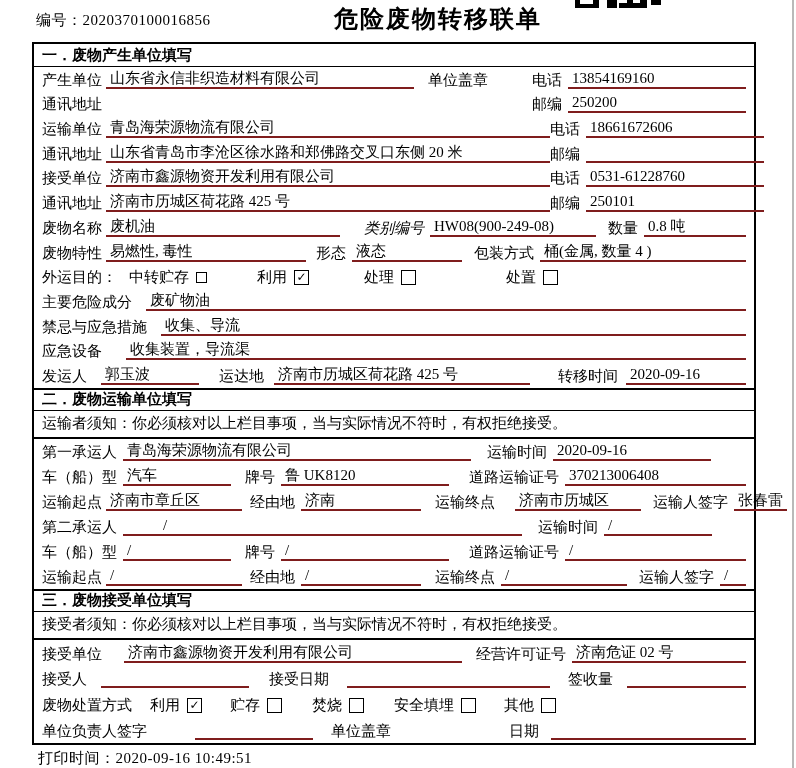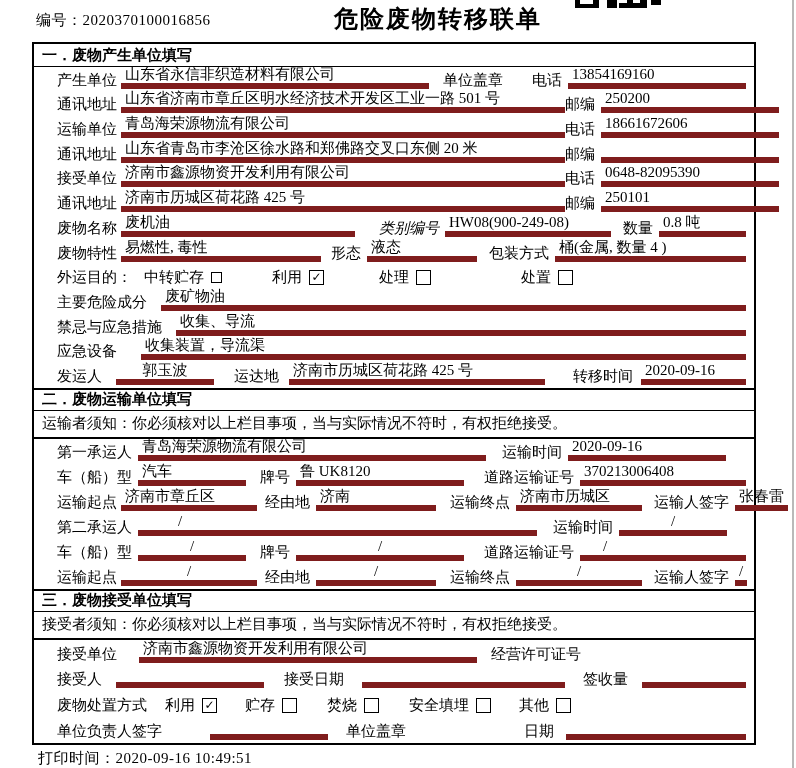--- a/index.html
+++ b/index.html
@@ -12,26 +12,26 @@
   .qr{position:absolute;left:575px;top:0;width:90px;height:9px;}
   .qr div{position:absolute;background:#000;}
   .qr .w{background:#fff;}
   .sheet{position:absolute;left:32px;top:42px;width:724px;height:703px;
          border:2px solid #000;box-sizing:border-box;display:flex;flex-direction:column;}
   .sec-h{flex:none;height:23px;box-sizing:border-box;display:flex;align-items:center;
          padding-left:8px;font-weight:bold;font-size:15px;border-bottom:1px solid #000;}
   .sec-h.mid{border-top:2px solid #000;}
   .nt{flex:none;height:28px;box-sizing:border-box;display:flex;align-items:center;
       padding-left:8px;border-bottom:2px solid #000;}
-  .row{flex:none;display:flex;align-items:flex-end;padding:0 8px 3px 23px;
+  .row{flex:none;display:flex;align-items:flex-end;padding:0 8px 3px 8px;
        box-sizing:border-box;white-space:nowrap;font-size:15px;line-height:17px;}
   .rA{height:24.69px;} .rB{height:25px;} .rC{height:25.75px;}
   .lab{flex:none;}
-  .val{flex:none;border-bottom:6px solid #7f1d1d;padding:0 4px;min-height:16px;}
-  .c{text-align:center;}
+  .val{flex:none;border-bottom:2px solid #7f1d1d;padding:0 4px;min-height:16px;}
+  .c{text-align:left;}
   .fill{flex:1 1 auto;}
   .tgrp{margin-left:auto;display:flex;align-items:flex-end;justify-content:space-between;}
   .opt{display:flex;align-items:center;flex:none;}
   .cb{flex:none;width:13px;height:13px;border:1px solid #000;margin-left:7px;
       font-size:12px;line-height:13px;text-align:center;
       font-family:"DejaVu Sans",sans-serif;box-sizing:content-box;}
   .cb.sm{width:9px;height:9px;line-height:9px;font-size:9px;}
   #ptime{position:absolute;left:38px;top:749px;font-size:15px;letter-spacing:.5px;}
 </style>
 </head>
@@ -62,21 +62,20 @@
     <span class="val" style="width:300px;margin-left:4px;">山东省永信非织造材料有限公司</span>
     <span class="lab" style="margin-left:14px;">单位盖章</span>
     <span class="tgrp">
         <span class="lab">电话</span>
     <span class="val" style="width:170px;margin-left:6px;">13854169160</span>
       </span>
   </div>
 
   <div class="row rA">
     <span class="lab">通讯地址</span>
-    <span class="val" style="width:436px;margin-left:4px;">山东省济南市章丘区明水经济技术开发区工业一路 501 号</span>
     <span class="tgrp">
         <span class="lab">邮编</span>
     <span class="val" style="width:170px;margin-left:6px;">250200</span>
       </span>
   </div>
 
   <div class="row rA">
     <span class="lab">运输单位</span>
     <span class="val" style="width:436px;margin-left:4px;">青岛海荣源物流有限公司</span>
     <span class="tgrp">
@@ -92,21 +91,21 @@
         <span class="lab">邮编</span>
     <span class="val" style="width:170px;margin-left:6px;"></span>
       </span>
   </div>
 
   <div class="row rA">
     <span class="lab">接受单位</span>
     <span class="val" style="width:436px;margin-left:4px;">济南市鑫源物资开发利用有限公司</span>
     <span class="tgrp">
         <span class="lab">电话</span>
-    <span class="val" style="width:170px;margin-left:6px;">0648-82095390</span>
+    <span class="val" style="width:170px;margin-left:6px;">0531-61228760</span>
       </span>
   </div>
 
   <div class="row rA">
     <span class="lab">通讯地址</span>
     <span class="val" style="width:436px;margin-left:4px;">济南市历城区荷花路 425 号</span>
     <span class="tgrp">
         <span class="lab">邮编</span>
     <span class="val" style="width:170px;margin-left:6px;">250101</span>
       </span>
@@ -192,21 +191,21 @@
     <span class="lab" style="margin-left:20px;">道路运输证号</span>
     <span class="val fill" style="margin-left:6px;">370213006408</span>
   </div>
 
   <div class="row rB">
     <span class="lab">运输起点</span>
     <span class="val" style="width:128px;margin-left:4px;">济南市章丘区</span>
     <span class="lab" style="margin-left:8px;">经由地</span>
     <span class="val" style="width:112px;margin-left:6px;">济南</span>
     <span class="lab" style="margin-left:14px;">运输终点</span>
-    <span class="val" style="width:118px;margin-left:6px;">济南市历城区</span>
+    <span class="val" style="width:118px;margin-left:20px;">济南市历城区</span>
     <span class="lab" style="margin-left:12px;">运输人签字</span>
     <span class="val fill" style="margin-left:6px;">张春雷</span>
   </div>
 
   <div class="row rB">
     <span class="lab">第二承运人</span>
     <span class="val" style="width:355px;margin-left:6px;padding-left:40px;">/</span>
     <span class="lab" style="margin-left:16px;">运输时间</span>
     <span class="val c" style="width:100px;margin-left:6px;">/</span>
   </div>
@@ -231,20 +230,21 @@
     <span class="val c fill" style="margin-left:6px;">/</span>
   </div>
 
   <div class="sec-h mid">三．废物接受单位填写</div>
   <div class="nt">接受者须知：你必须核对以上栏目事项，当与实际情况不符时，有权拒绝接受。</div>
 
   <div class="row rC">
     <span class="lab">接受单位</span>
     <span class="val" style="width:330px;margin-left:22px;">济南市鑫源物资开发利用有限公司</span>
     <span class="lab" style="margin-left:14px;">经营许可证号</span>
+    <span class="val fill" style="margin-left:6px;">济南危证 02 号</span>
   </div>
 
   <div class="row rC">
     <span class="lab">接受人</span>
     <span class="val" style="width:140px;margin-left:14px;"></span>
     <span class="lab" style="margin-left:20px;">接受日期</span>
     <span class="val" style="width:195px;margin-left:18px;"></span>
     <span class="lab" style="margin-left:18px;">签收量</span>
     <span class="val fill" style="margin-left:14px;"></span>
   </div>

